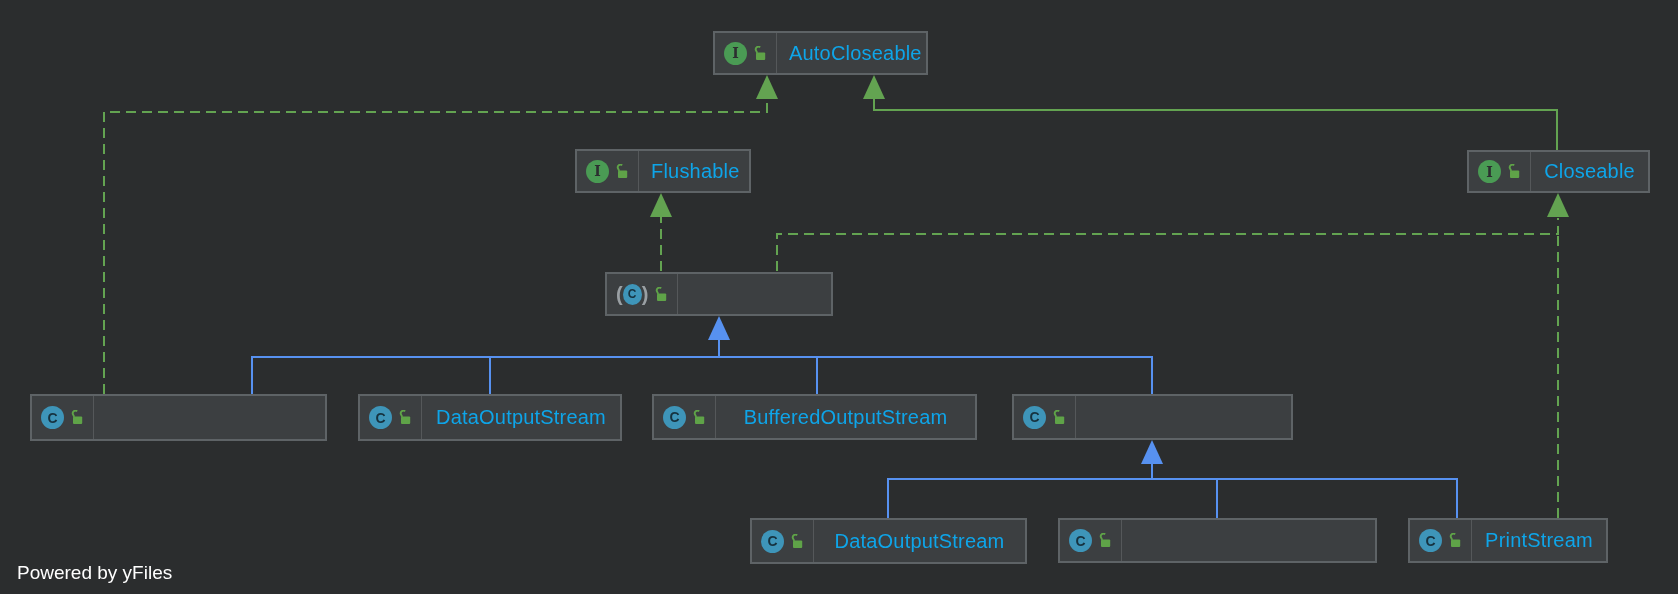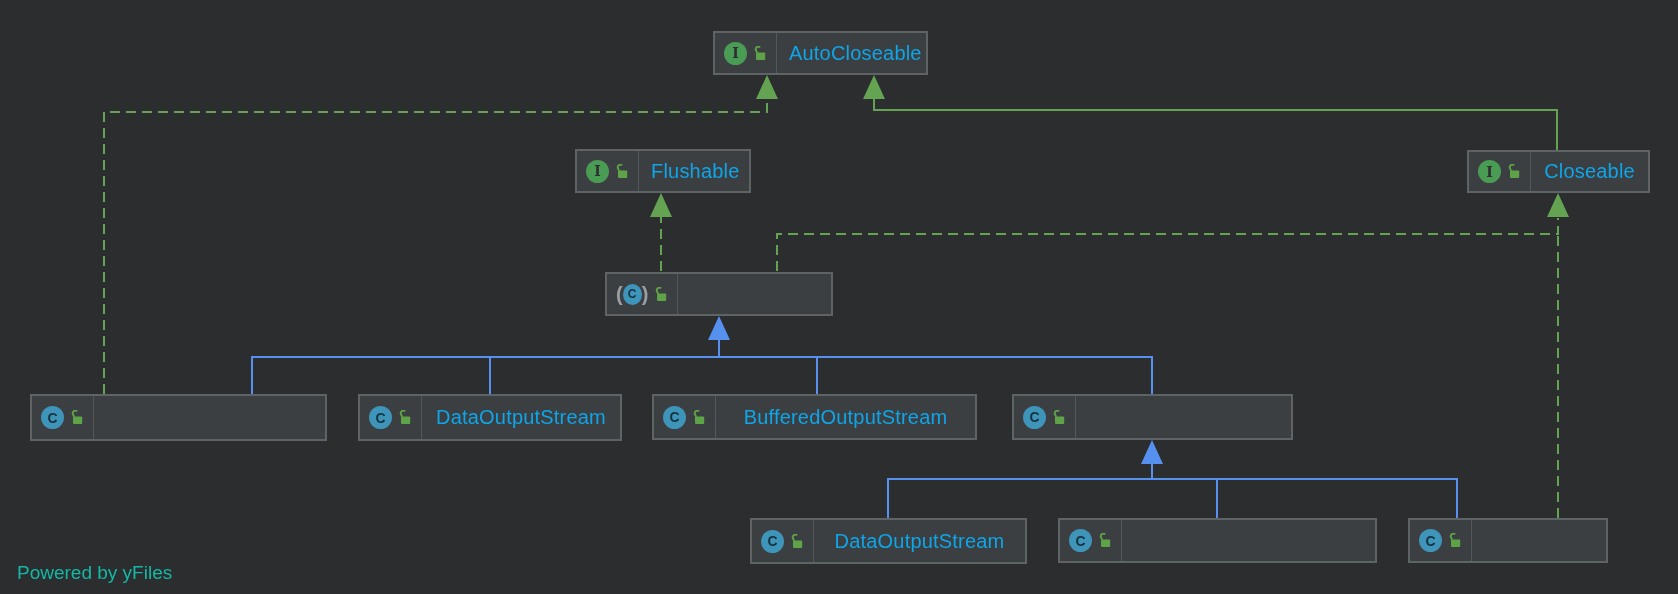--- a/index.html
+++ b/index.html
@@ -14,21 +14,21 @@
               color:#0ea5e9;font-size:20px;white-space:nowrap;padding:0 12px;
               letter-spacing:0.2px;}
   .circle{width:23px;height:23px;border-radius:50%;display:inline-flex;align-items:center;
           justify-content:center;font-weight:bold;font-size:14px;line-height:1;}
   .circle.iface{background:#4a9b54;color:#2c2e30;font-family:"DejaVu Serif",serif;}
   .circle.cls{background:#3e95b9;color:#16323f;}
   .circle.abs{width:19px;height:21px;font-size:12px;}
   .abstract-wrap{display:inline-flex;align-items:center;}
   .paren{color:#9aa0a4;font-size:20px;font-weight:bold;line-height:1;}
   .lock{flex:0 0 auto;}
-  .watermark{position:absolute;left:17px;top:562px;color:#14b8a6;font-size:19px;}
+  .watermark{position:absolute;left:17px;top:562px;color:#ffffff;font-size:19px;}
 </style>
 </head>
 <body>
 
 <div class="canvas">
 
   <svg class="edges" width="1678" height="594" viewBox="0 0 1678 594">
 
     <g stroke="#5791f0" stroke-width="2" fill="none">
       <path d="M252 394 V357 H1152 V394 M490 357 V394 M817 357 V394 M719 357 V339"></path>
@@ -170,17 +170,18 @@
   </div>
 
   <div class="node" style="left:1408px;top:518px;width:200px;height:45px">
     <div class="icon-cell">
       <span class="circle cls">C</span>
       <svg class="lock" width="15" height="15" viewBox="0 0 15 15">
         <path d="M4.2 6.8 L4.2 4.4 A2.6 2.6 0 0 1 9.2 3.2" fill="none" stroke="#5fa348" stroke-width="1.9" transform="rotate(-26 4.2 6.8)"></path>
         <rect x="3" y="6.5" width="9.2" height="7.6" rx="1" fill="#5fa348"></rect>
       </svg>
     </div>
+    <div class="label-cell">PrintStream</div>
   </div>
 
   <div class="watermark">Powered by yFiles</div>
 
 </div>
 
 </body></html>

